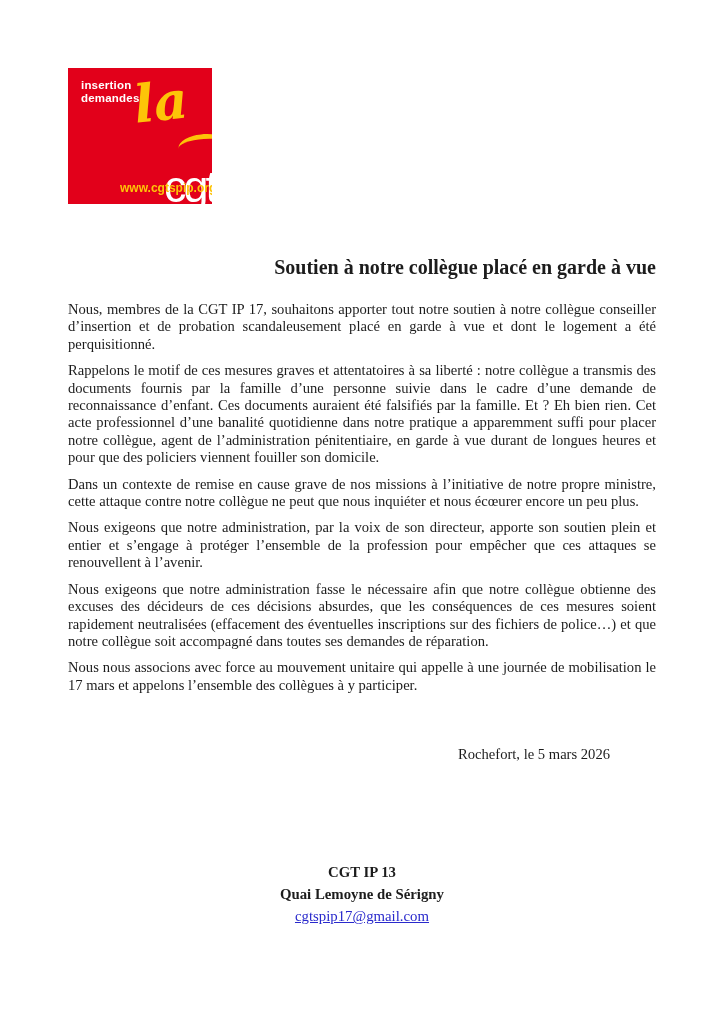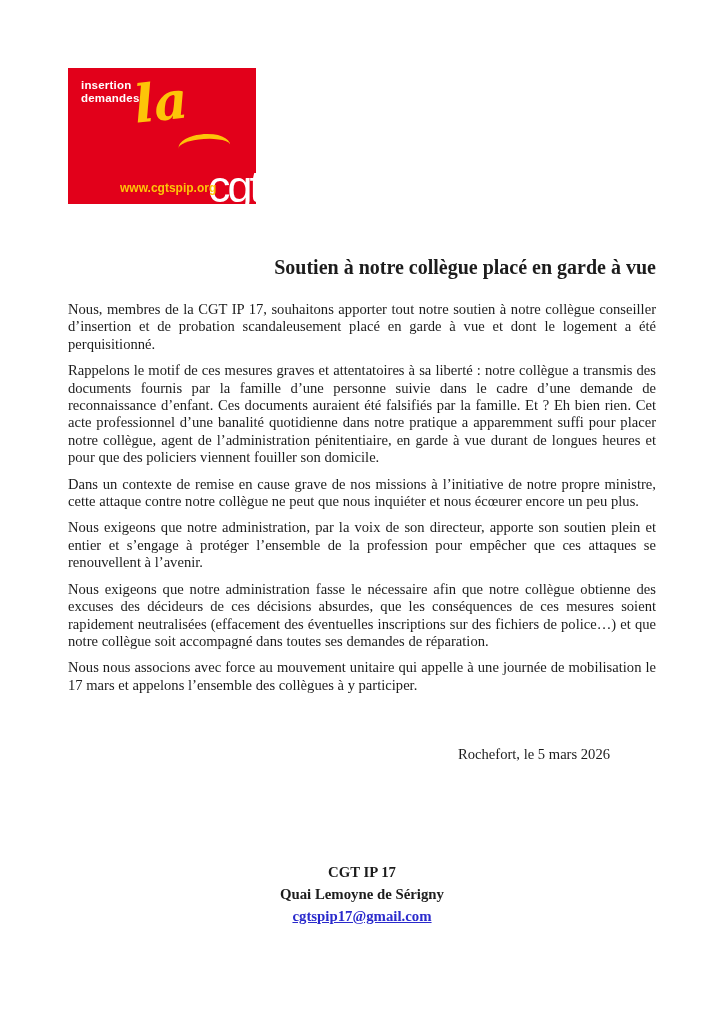--- a/index.html
+++ b/index.html
@@ -12,21 +12,21 @@
     background: var(--page-bg, #ffffff);
     font-family: "Liberation Serif", "DejaVu Serif", serif;
     color: var(--text-color, #1c1c1c);
     overflow: hidden;
   }
 
   
   .logo {
     position: absolute;
     left: 68px; top: 68px;
-    width: 188px; height: 136px;
+    width: 144px; height: 136px;
     background: var(--logo-red, #e2001a);
     font-family: "Liberation Sans", "DejaVu Sans", sans-serif;
     overflow: hidden;
   }
   .logo-sector {
     position: absolute; left: 13px; top: 11px;
     color: #ffffff; font-weight: bold;
     font-size: 11.5px; line-height: 13px;
     letter-spacing: .2px;
   }
@@ -93,21 +93,21 @@
     position: absolute;
     left: 68px; top: 861px;
     width: 588px;
     text-align: center;
     font-size: 14.8px; font-weight: bold;
     line-height: 22px;
   }
   .footer a.email {
     color: var(--link-color, #2929cc);
     text-decoration: underline;
-    font-weight: bold;
+    font-weight: normal;
   }
 </style>
 </head>
 <body>
 
 <div class="page">
 
   <div class="logo">
     <div class="logo-sector">
       <span>insertion</span><br>
@@ -126,20 +126,20 @@
     <p>Rappelons le motif de ces mesures graves et attentatoires à sa liberté : notre collègue a transmis des documents fournis par la famille d’une personne suivie dans le cadre d’une demande de reconnaissance d’enfant. Ces documents auraient été falsifiés par la famille. Et ? Eh bien rien. Cet acte professionnel d’une banalité quotidienne dans notre pratique a apparemment suffi pour placer notre collègue, agent de l’administration pénitentiaire, en garde à vue durant de longues heures et pour que des policiers viennent fouiller son domicile.</p>
     <p>Dans un contexte de remise en cause grave de nos missions à l’initiative de notre propre ministre, cette attaque contre notre collègue ne peut que nous inquiéter et nous écœurer encore un peu plus.</p>
     <p>Nous exigeons que notre administration, par la voix de son directeur, apporte son soutien plein et entier et s’engage à protéger l’ensemble de la profession pour empêcher que ces attaques se renouvellent à l’avenir.</p>
     <p>Nous exigeons que notre administration fasse le nécessaire afin que notre collègue obtienne des excuses des décideurs de ces décisions absurdes, que les conséquences de ces mesures soient rapidement neutralisées (effacement des éventuelles inscriptions sur des fichiers de police…) et que notre collègue soit accompagné dans toutes ses demandes de réparation.</p>
     <p>Nous nous associons avec force au mouvement unitaire qui appelle à une journée de mobilisation le 17 mars et appelons l’ensemble des collègues à y participer.</p>
   </div>
 
   <div class="dateline">Rochefort, le 5 mars 2026</div>
 
   <div class="footer">
-    <div>CGT IP 17</div>
+    <div>CGT IP 13</div>
     <div>Quai Lemoyne de Sérigny</div>
     <div>
       <a href="#" class="email">cgtspip17@gmail.com</a>
     </div>
   </div>
 
 </div>
 
 </body></html>

